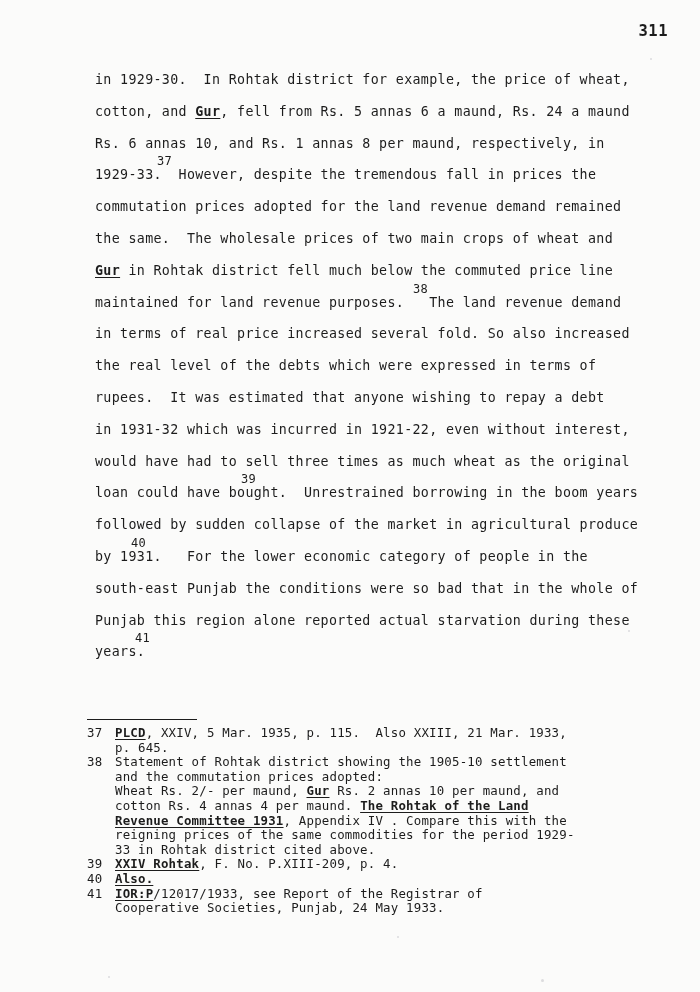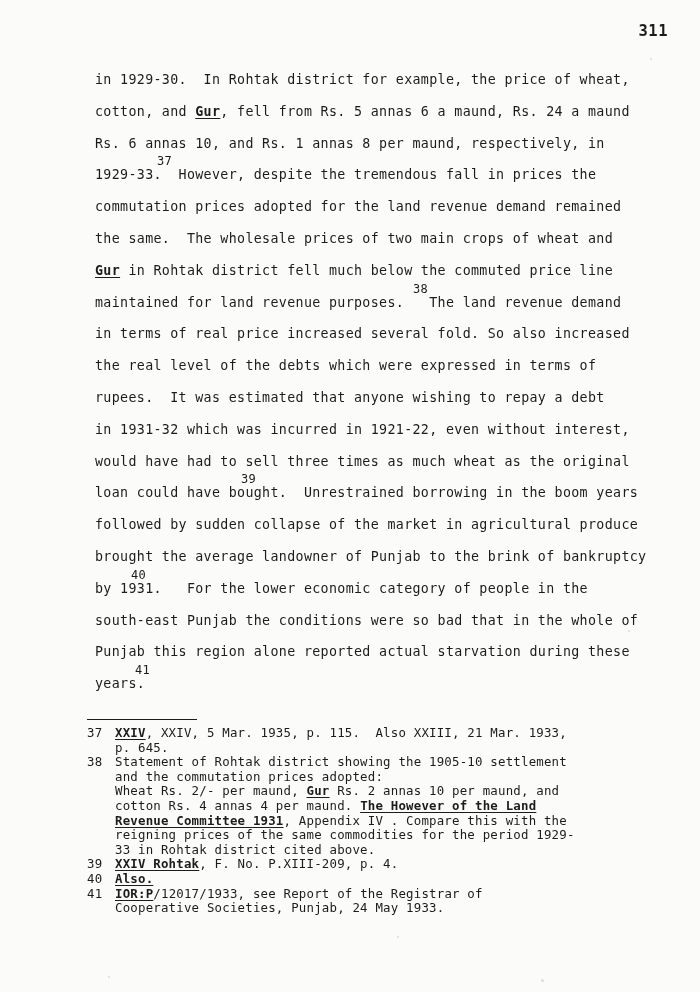--- a/index.html
+++ b/index.html
@@ -129,44 +129,43 @@
       <div class="line">the same.  The wholesale prices of two main crops of wheat and</div>
       <div class="line"><u class="ul">Gur</u> in Rohtak district fell much below the commuted price line</div>
       <div class="line"><sup class="fn" style="left: 318px;">38</sup>maintained for land revenue purposes.   The land revenue demand</div>
       <div class="line">in terms of real price increased several fold. So also increased</div>
       <div class="line">the real level of the debts which were expressed in terms of</div>
       <div class="line">rupees.  It was estimated that anyone wishing to repay a debt</div>
       <div class="line">in 1931-32 which was incurred in 1921-22, even without interest,</div>
       <div class="line">would have had to sell three times as much wheat as the original</div>
       <div class="line"><sup class="fn" style="left: 146px;">39</sup>loan could have bought.  Unrestrained borrowing in the boom years</div>
       <div class="line">followed by sudden collapse of the market in agricultural produce</div>
-      <div class="line clip">brought the average landowner of Punjab to the brink of bankruptcy</div>
       <div class="line"><sup class="fn" style="left: 36px;">40</sup>by 1931.   For the lower economic category of people in the</div>
       <div class="line">south-east Punjab the conditions were so bad that in the whole of</div>
       <div class="line">Punjab this region alone reported actual starvation during these</div>
       <div class="line"><sup class="fn" style="left: 40px;">41</sup>years.</div>
     </div>
 
   <div class="fn-rule"></div>
 
   <div class="notes">
       <div class="note">
         <div class="note-num">37</div>
         <div class="note-body">
-          <div class="note-line"><u class="ul">XXIV</u>, XXIV, 5 Mar. 1935, p. 115.  Also XXIII, 21 Mar. 1933,</div>
+          <div class="note-line"><u class="ul">PLCD</u>, XXIV, 5 Mar. 1935, p. 115.  Also XXIII, 21 Mar. 1933,</div>
           <div class="note-line">p. 645.</div>
         </div>
       </div>
       <div class="note">
         <div class="note-num">38</div>
         <div class="note-body">
           <div class="note-line">Statement of Rohtak district showing the 1905-10 settlement</div>
           <div class="note-line">and the commutation prices adopted:</div>
           <div class="note-line">Wheat Rs. 2/- per maund, <u class="ul">Gur</u> Rs. 2 annas 10 per maund, and</div>
-          <div class="note-line">cotton Rs. 4 annas 4 per maund. <u class="ul">The However of the Land</u></div>
+          <div class="note-line">cotton Rs. 4 annas 4 per maund. <u class="ul">The Rohtak of the Land</u></div>
           <div class="note-line"><u class="ul">Revenue Committee 1931</u>, Appendix IV . Compare this with the</div>
           <div class="note-line">reigning prices of the same commodities for the period 1929-</div>
           <div class="note-line">33 in Rohtak district cited above.</div>
         </div>
       </div>
       <div class="note">
         <div class="note-num">39</div>
         <div class="note-body">
           <div class="note-line"><u class="ul">XXIV Rohtak</u>, F. No. P.XIII-209, p. 4.</div>
         </div>

